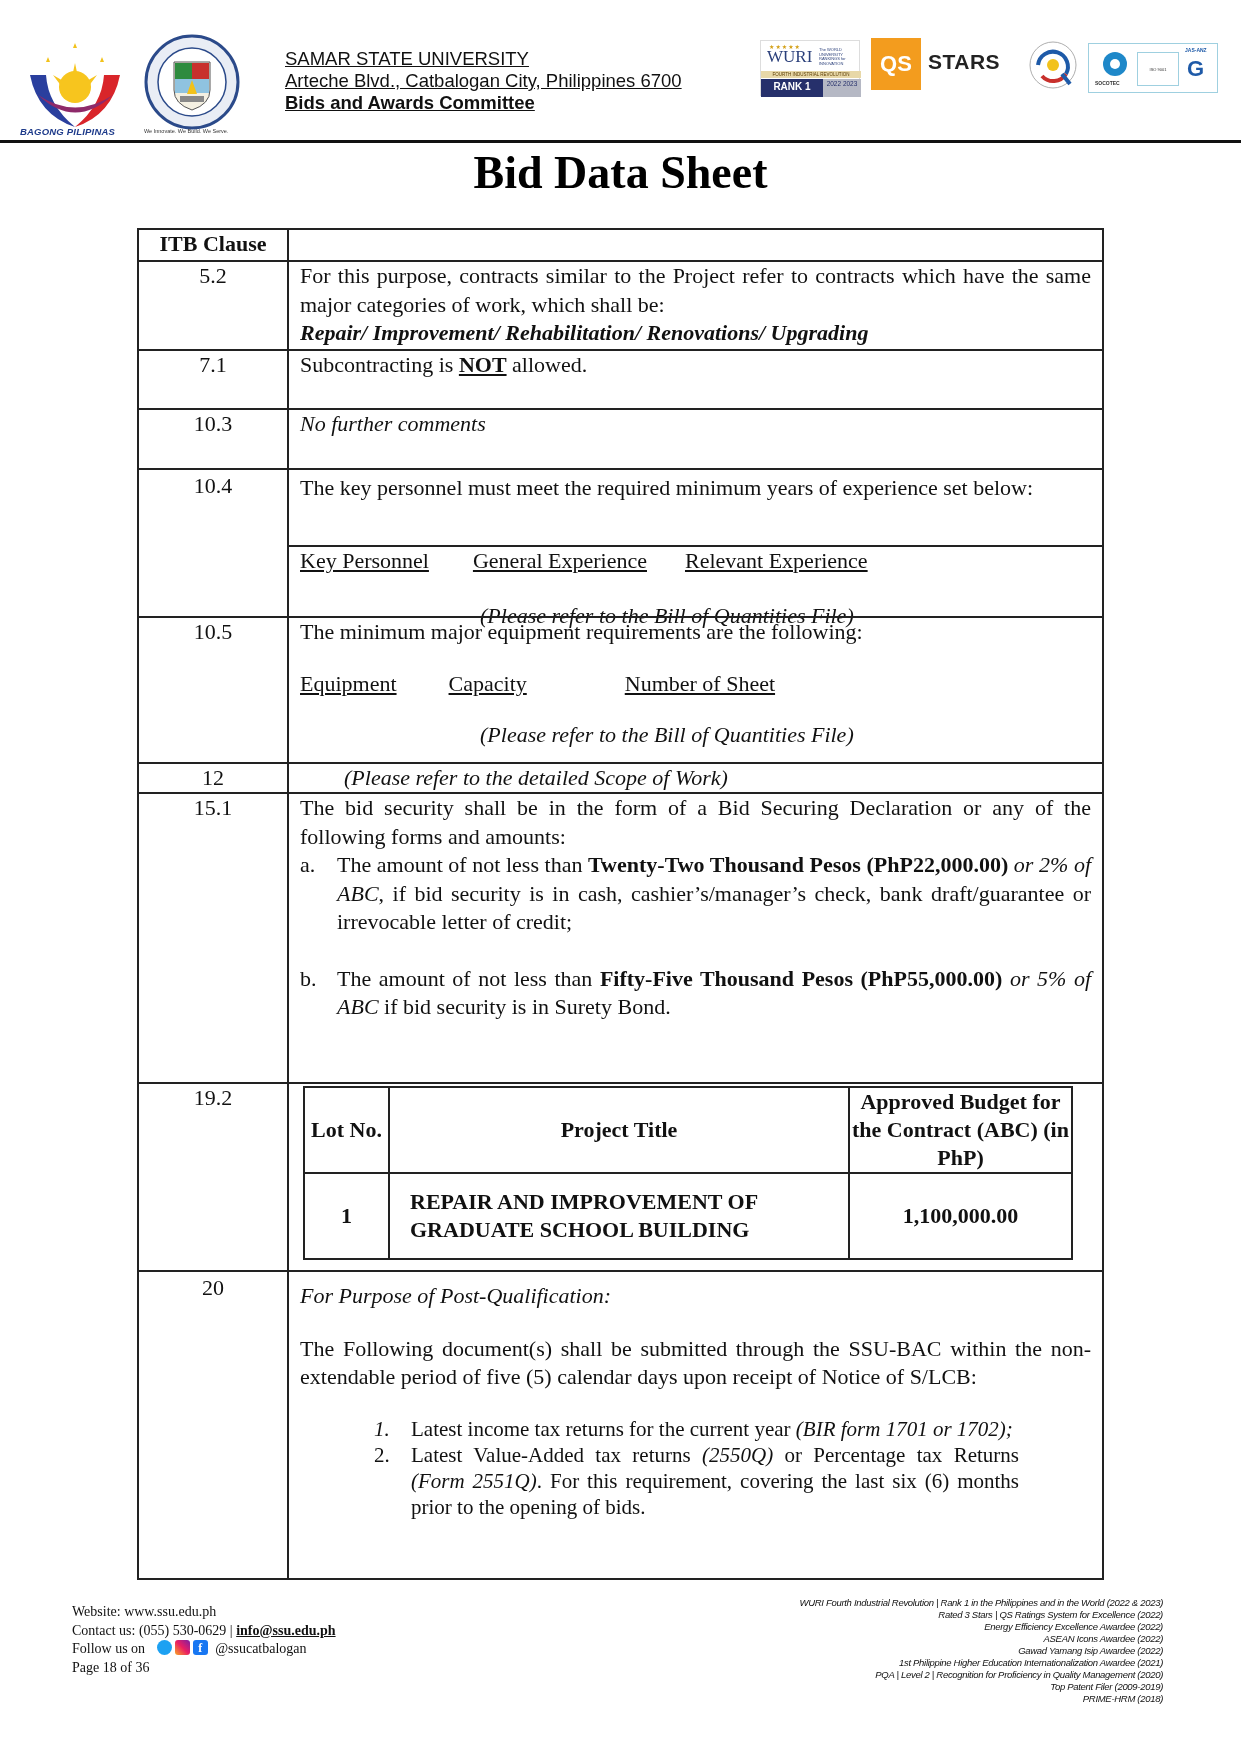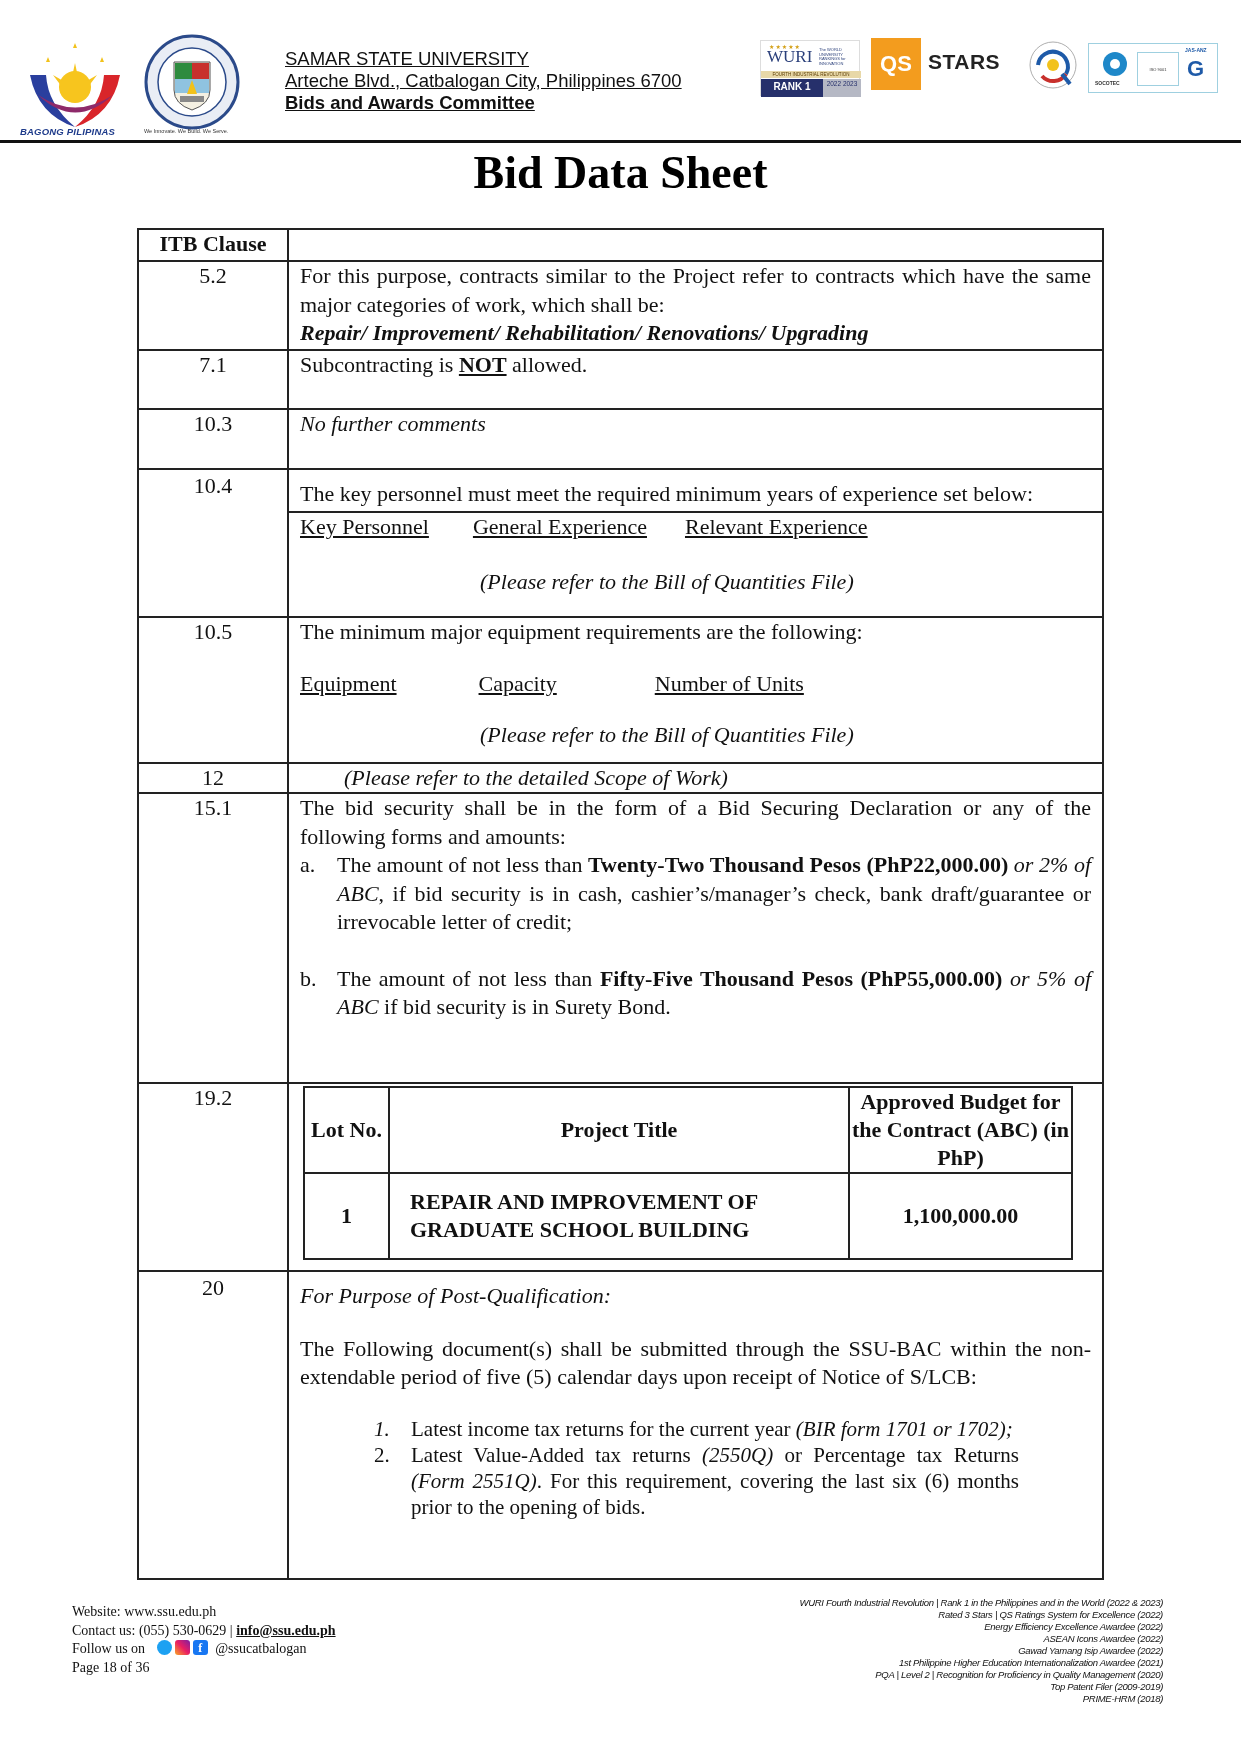--- a/index.html
+++ b/index.html
@@ -171,40 +171,40 @@
   </div>
 
   <div class="row" style="height:60px;">
     <div class="cell-clause">10.3</div>
     <div class="cell-body it">No further comments</div>
   </div>
 
   <div class="row" style="height:148px;">
     <div class="cell-clause" style="padding-top:2px;">10.4</div>
     <div class="cell-body">
-      <div style="height:41px; padding-top:10px;">The key personnel must meet the required minimum years of experience set below:</div>
+      <div style="height:75px; padding-top:4px;">The key personnel must meet the required minimum years of experience set below:</div>
       <div class="subrow" style="height:87px; padding-top:0px;">
         <div class="cols3">
           <span style="width: auto; flex-shrink: 0;">Key Personnel</span>
           <span style="width: auto; margin-right: 0px; margin-left: 44px;">General Experience</span>
           <span style="margin-left: 38px;">Relevant Experience</span>
         </div>
         <div class="center-note" style="margin-top:26px; text-align:left; padding-left:180px;">(Please refer to the Bill of Quantities File)</div>
       </div>
     </div>
   </div>
 
   <div class="row" style="height:146px;">
     <div class="cell-clause">10.5</div>
     <div class="cell-body">
       <div>The minimum major equipment requirements are the following:</div>
       <div class="cols3" style="margin-top:23px;">
         <span>Equipment</span>
-        <span style="margin-left:82px;">Capacity</span>
-        <span style="margin-left:98px;">Number of Units</span>
+        <span style="margin-left:52px;">Capacity</span>
+        <span style="margin-left:98px;">Number of Sheet</span>
       </div>
       <div class="it" style="margin-top:23px; padding-left:180px; text-align:left;">(Please refer to the Bill of Quantities File)</div>
     </div>
   </div>
 
   <div class="row" style="height:30px;gap:44px;">
     <div class="cell-clause">12</div>
     <div class="cell-body it" style="text-align:left;">(Please refer to the detailed Scope of Work)</div>
   </div>
 

